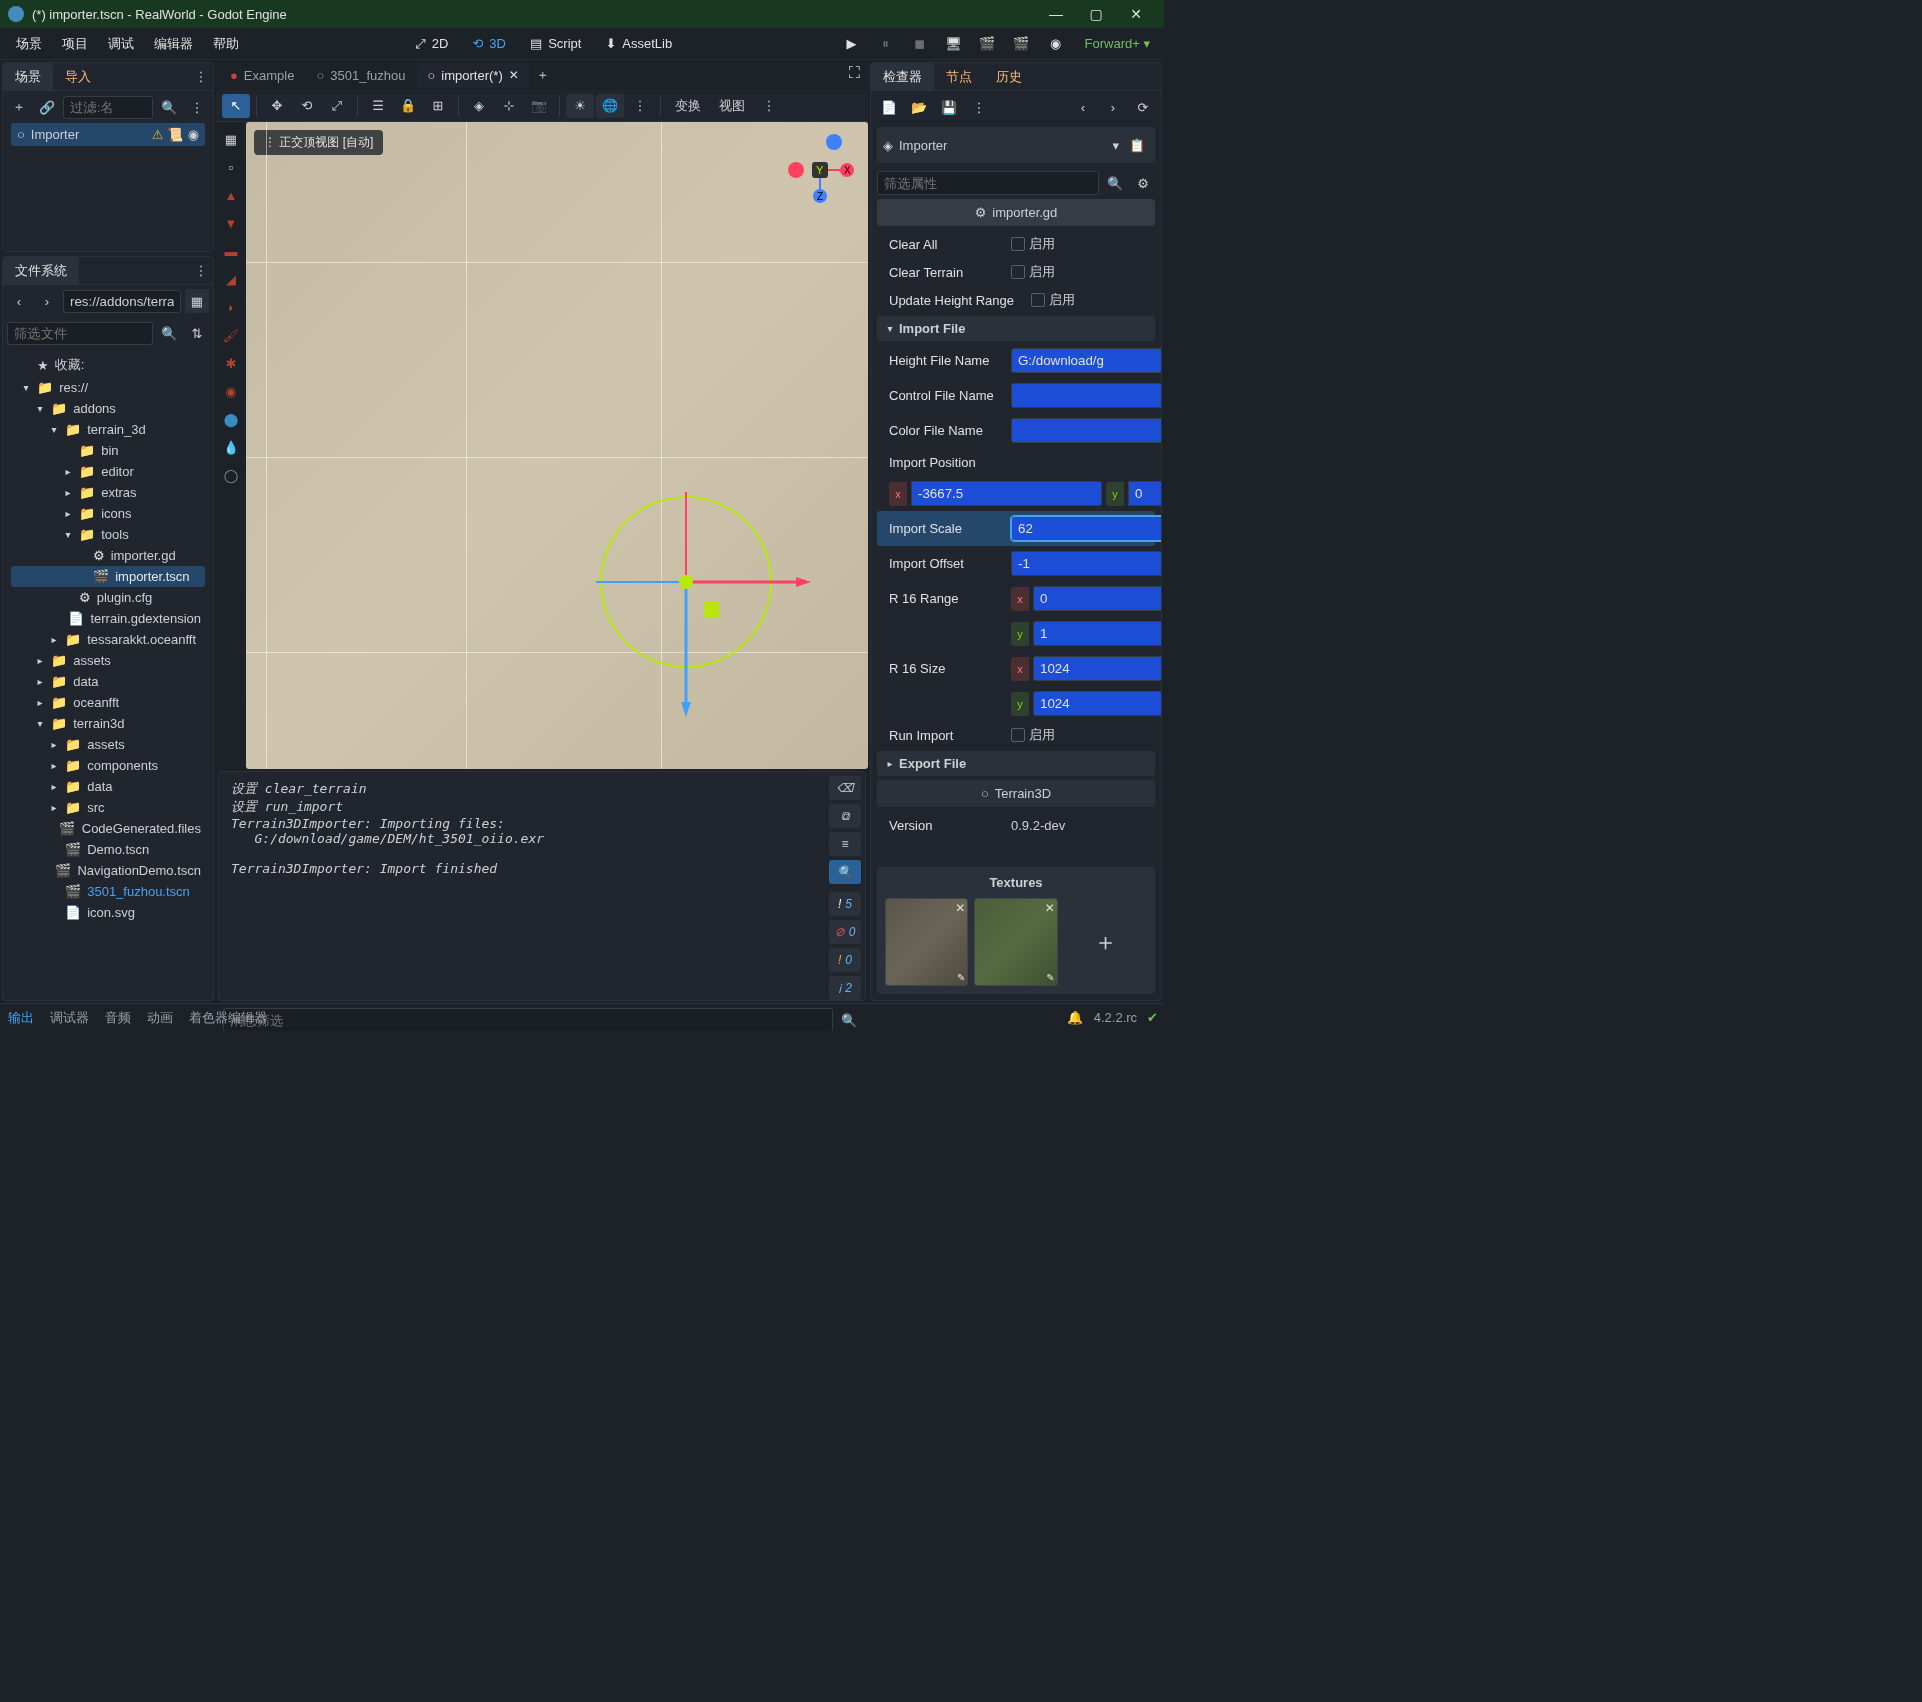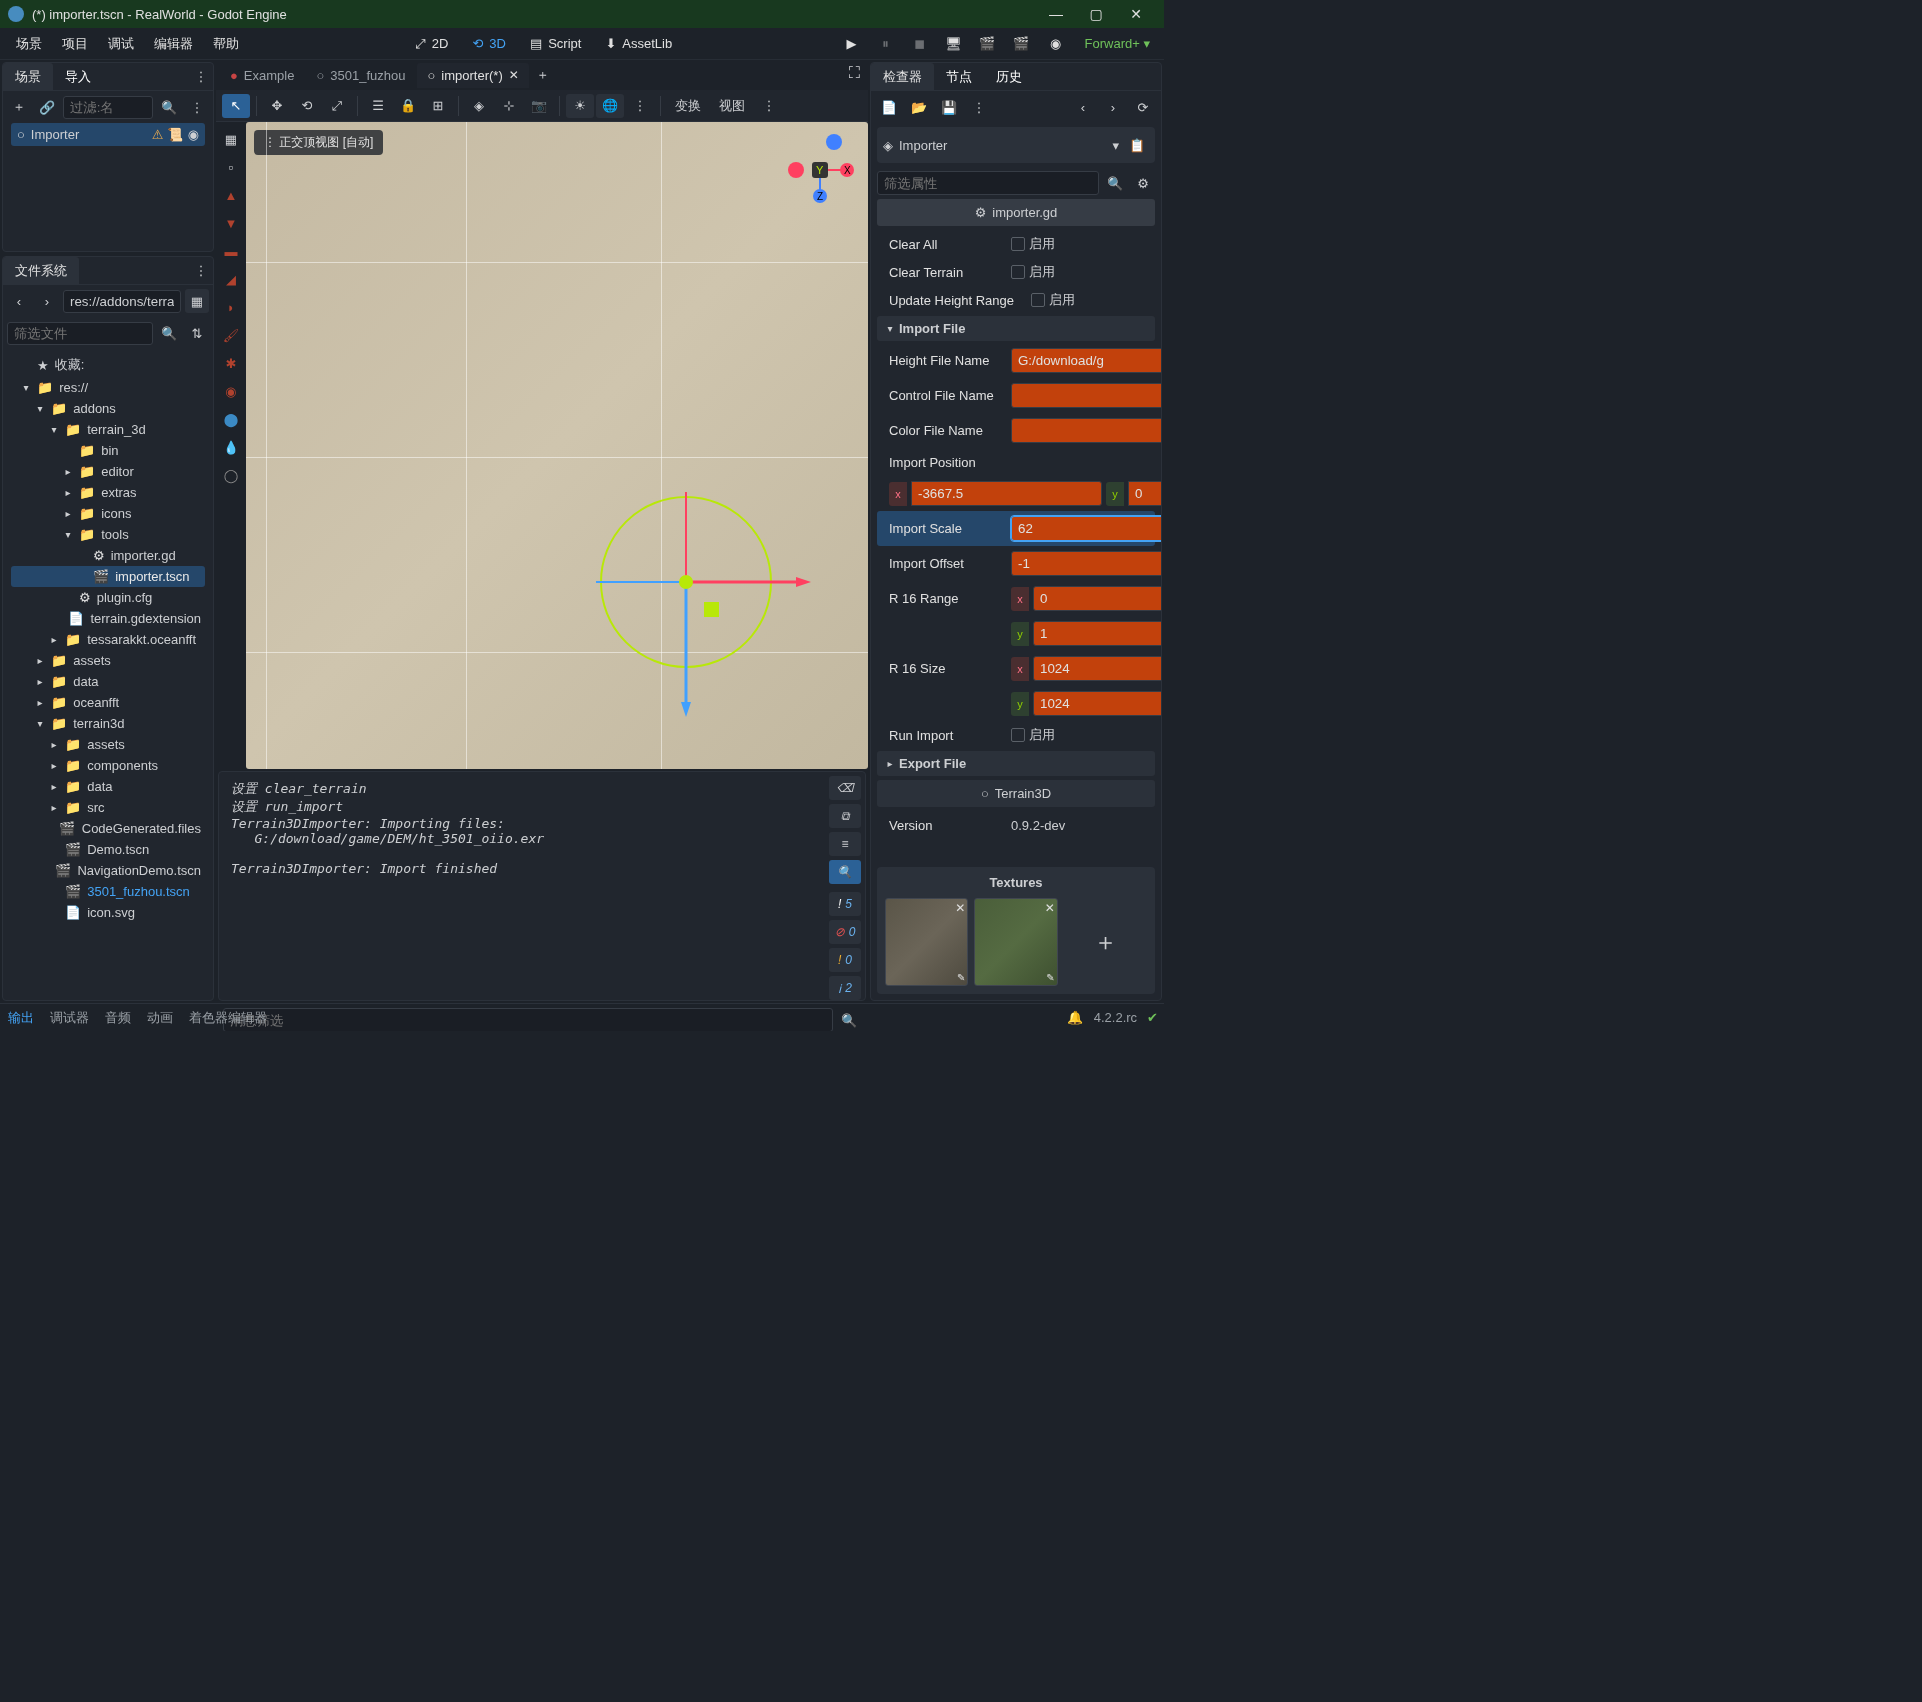--- a/index.html
+++ b/index.html
@@ -13,21 +13,21 @@
 .menubar .center { flex:1; display:flex; justify-content:center; gap:4px; }
 .menubar .mode { padding:4px 10px; display:flex; align-items:center; gap:6px; color:#e0e0e0; cursor:pointer; }
 .menubar .mode.active { color:#44a3f4; }
 .menubar .right { display:flex; align-items:center; gap:8px; }
 .menubar .pbtn { width:26px; height:26px; display:flex; align-items:center; justify-content:center; color:#e0e0e0; cursor:pointer; border-radius:3px;}
 .menubar .render { color:#6fc15a; padding:4px 8px; }
 .main { display:flex; height:calc(100% - 60px - 28px); }
 .left-col { width:216px; display:flex; flex-direction:column; }
 .panel { background:#21262e; border:1px solid #2b313a; margin:2px; border-radius:4px; display:flex; flex-direction:column; }
 .panel-tabs { display:flex; height:28px; border-bottom:1px solid #2b313a; align-items:center;}
-.ptab { padding:5px 12px; cursor:pointer; color:#ffffff; }
+.ptab { padding:5px 12px; cursor:pointer; color:#fdba74; }
 .ptab.active { background:#2b313a; color:#e0e0e0; border-radius:3px 3px 0 0; }
 .scene-tools { display:flex; align-items:center; padding:4px; gap:4px; }
 .tbtn { width:24px; height:24px; display:flex; align-items:center; justify-content:center; cursor:pointer; color:#cdcfd2; border-radius:3px; }
 .filter-input { flex:1; background:#1a1e25; border:1px solid #363c45; border-radius:3px; padding:3px 6px; color:#cdcfd2; min-width:0; }
 .tree { padding:4px 8px; overflow:auto; flex:1; }
 .tree-item { display:flex; align-items:center; padding:3px 4px; gap:6px; cursor:pointer; border-radius:3px; }
 .tree-item.hl { background:#25476a; color:#e8e8e8; }
 .tree-item.sel { color:#44a3f4; }
 .tree-indent { display:inline-block; }
 .chev { width:10px; font-size:10px; color:#cdcfd2; text-align:center; }
@@ -58,21 +58,21 @@
 .right-col { width:296px; display:flex; flex-direction:column; }
 .insp-header { display:flex; align-items:center; padding:4px 6px; gap:6px; }
 .insp-node { display:flex; align-items:center; padding:6px; margin:4px 6px; background:#2b313a; border-radius:4px; gap:6px;}
 .insp-node .name { flex:1; }
 .insp-filter { display:flex; padding:4px 6px; gap:4px; }
 .insp-body { flex:1; overflow:auto; padding:0 6px; }
 .script-header { background:#363c45; padding:6px; text-align:center; border-radius:3px; margin-bottom:4px; display:flex; align-items:center; justify-content:center; gap:6px; }
 .prop-row { display:flex; align-items:center; padding:5px 4px; min-height:28px; }
 .prop-row .plabel { width:130px; flex-shrink:0; color:#e0e0e0; padding-left:8px;}
 .prop-row .pval { flex:1; display:flex; gap:4px; align-items:center;}
-.prop-input { flex:1; background:#c2410c; border:1px solid #363c45; border-radius:3px; padding:4px 6px; color:#e0e0e0; min-width:0;}
+.prop-input { flex:1; background:#1d4ed8; border:1px solid #363c45; border-radius:3px; padding:4px 6px; color:#e0e0e0; min-width:0;}
 .prop-input.active { border-color:#44a3f4; outline:1px solid #44a3f4;}
 .axis-label { width:18px; height:24px; display:flex; align-items:center; justify-content:center; border-radius:3px 0 0 3px; font-size:11px;}
 .axis-x { background:#4a2e30; color:#ff7085; }
 .axis-y { background:#2e4030; color:#8fce00; }
 .section-hdr { background:#2b313a; padding:5px 8px; cursor:pointer; border-radius:3px; margin:2px 0; display:flex; align-items:center; gap:4px;}
 .check { width:14px; height:14px; border:1px solid #5a6068; border-radius:2px; display:inline-block; }
 .tex-panel { margin:6px; background:#2b313a; border-radius:4px; padding:4px;}
 .tex-hdr { text-align:center; padding:4px; font-weight:bold; }
 .tex-grid { display:flex; gap:6px; padding:4px; }
 .tex-item { width:88px; height:88px; background:#1a1e25; position:relative; border-radius:3px; border:1px solid #404650;}

